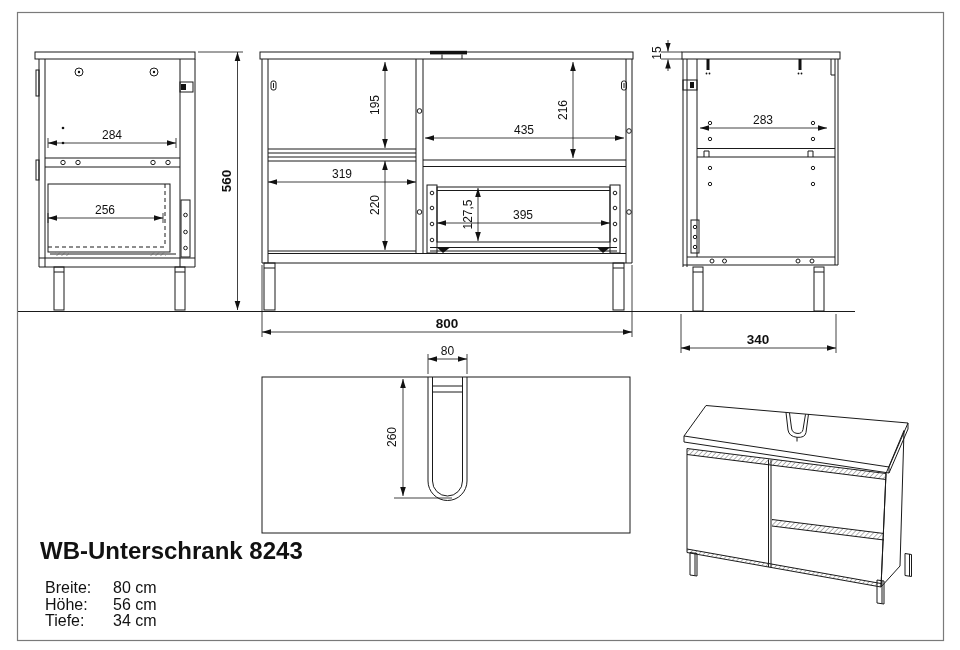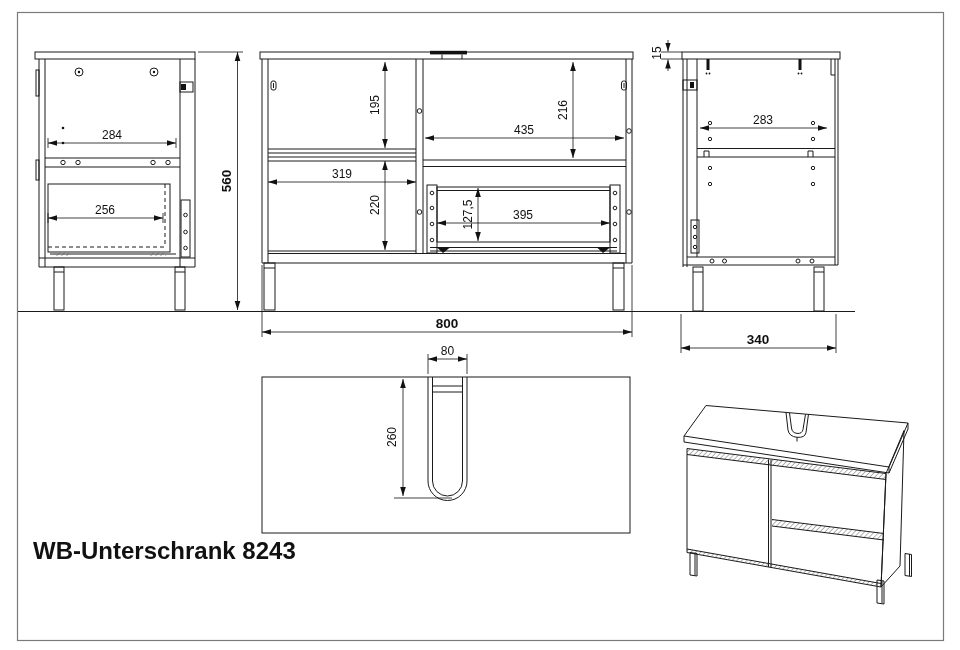--- a/index.html
+++ b/index.html
@@ -2,21 +2,21 @@
 <html><head>
 <meta charset="utf-8">
 <style>
   html,body{margin:0;padding:0;background:#fff;}
   .page{position:relative;width:960px;height:650px;background:#fff;overflow:hidden;
         font-family:"Liberation Sans", sans-serif;color:#111;}
   svg{position:absolute;left:0;top:0;}
   svg text{font-family:"Liberation Sans", sans-serif;fill:#111;}
   .dim{font-size:12px;}
   .dim-big{font-size:13.5px;font-weight:bold;}
-  .title{position:absolute;left:33px;top:537px;font-size:24px;font-weight:bold;letter-spacing:0px;}
+  .title{position:absolute;left:40px;top:537px;font-size:24px;font-weight:bold;letter-spacing:0px;}
   .specs{position:absolute;left:45px;top:580px;font-size:16px;line-height:16.5px;}
   .spec-row{display:flex;}
   .spec-label{width:68px;}
   .spec-value{width:80px;}
 </style>
 </head>
 <body>
 
 <div class="page">
 <svg width="960" height="650" viewBox="0 0 960 650">
@@ -262,13 +262,27 @@
     <polygon points="690,552.5 697,553.5 697,576 690,575"></polygon>
     <line x1="695" y1="553" x2="695" y2="575.5"></line>
     <polygon points="877,580 884,581 884,604 877,603"></polygon>
     <line x1="882" y1="581" x2="882" y2="603.5"></line>
     <polygon points="905,553.5 911.5,554.5 911.5,576.5 905,575.5"></polygon>
     <line x1="909.5" y1="554" x2="909.5" y2="576"></line>
   </g>
 </svg>
 
 <div class="title">WB-Unterschrank 8243</div>
+<div class="specs">
+  <div class="spec-row">
+    <span class="spec-label">Breite:</span>
+    <span class="spec-value">80 cm</span>
+  </div>
+  <div class="spec-row">
+    <span class="spec-label">Höhe:</span>
+    <span class="spec-value">56 cm</span>
+  </div>
+  <div class="spec-row">
+    <span class="spec-label">Tiefe:</span>
+    <span class="spec-value">34 cm</span>
+  </div>
 </div>
+</div>
 
 </body></html>

